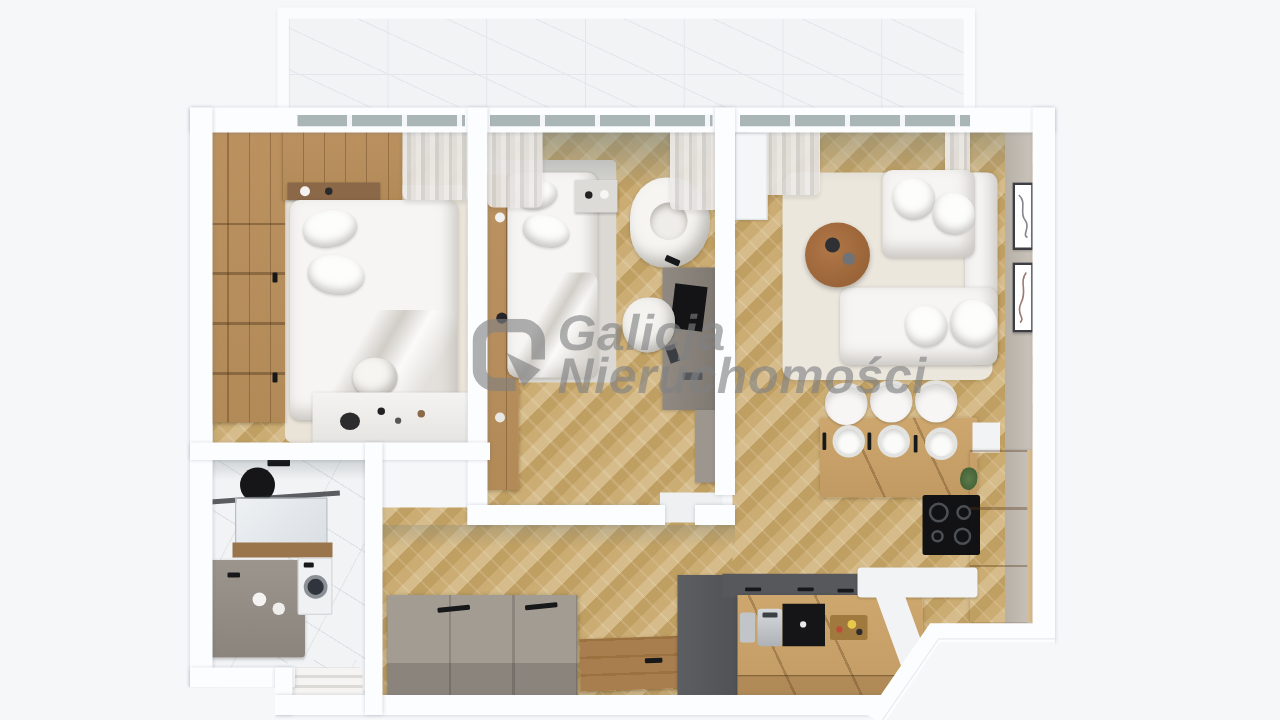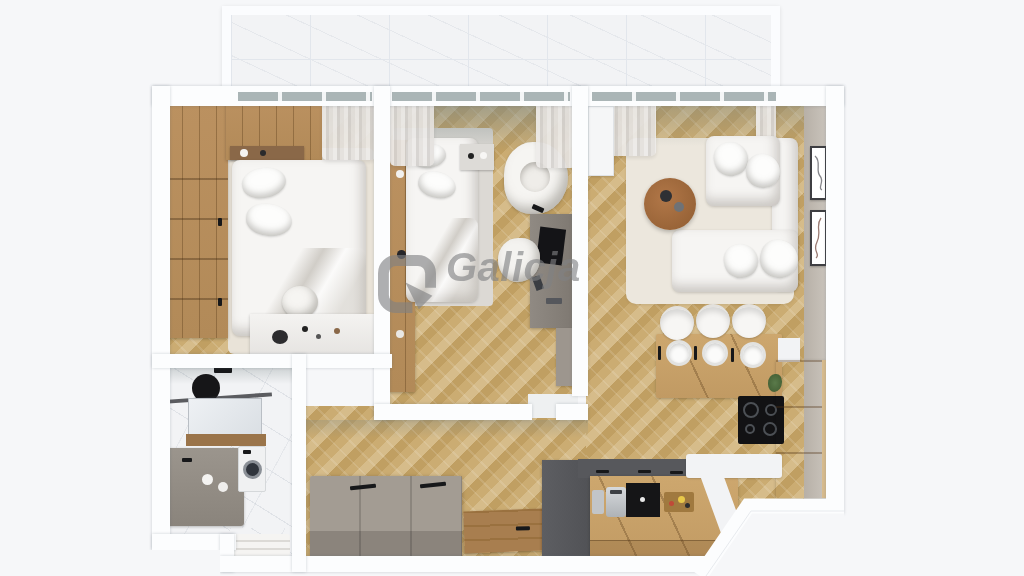--- a/index.html
+++ b/index.html
@@ -253,16 +253,17 @@
 
   <div class="watermark">
     <span class="wm-logo">
       <svg width="58" height="58" viewBox="0 0 64 64">
         <path d="M58 36 L58 20 A14 14 0 0 0 44 6 L20 6 A14 14 0 0 0 6 20 L6 44 A14 14 0 0 0 20 58 L38 58" fill="none" stroke="currentColor" stroke-width="12"></path>
         <path d="M30 30 L60 45 L45 60 Z" fill="currentColor"></path>
       </svg>
     </span>
     <span class="wm-text">
       <span class="wm-line">Galicja</span>
+      <span class="wm-line">Nieruchomości</span>
     </span>
   </div>
 
 </div>
 
 </body></html>

